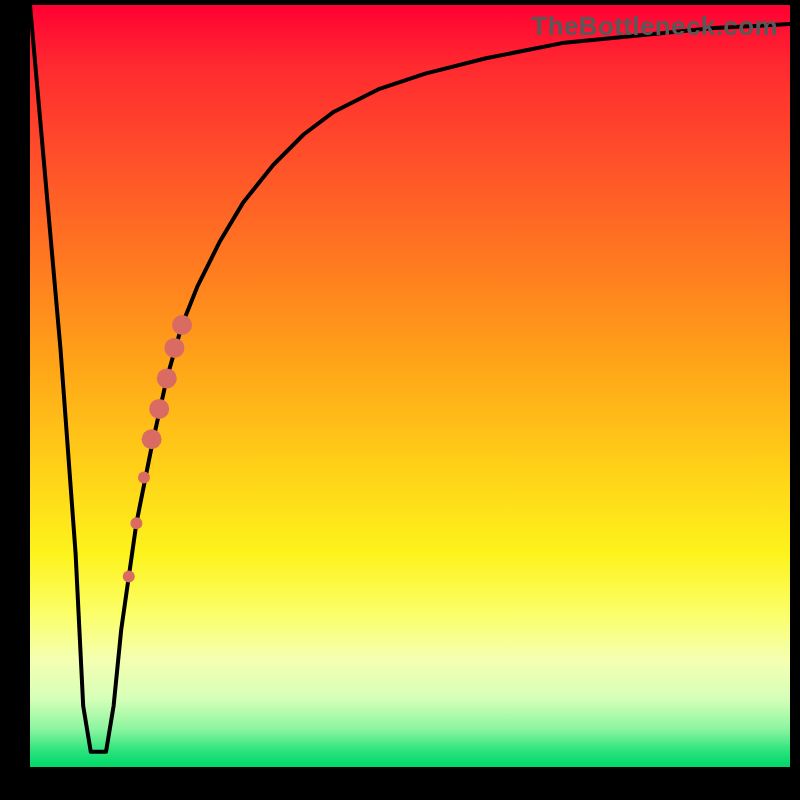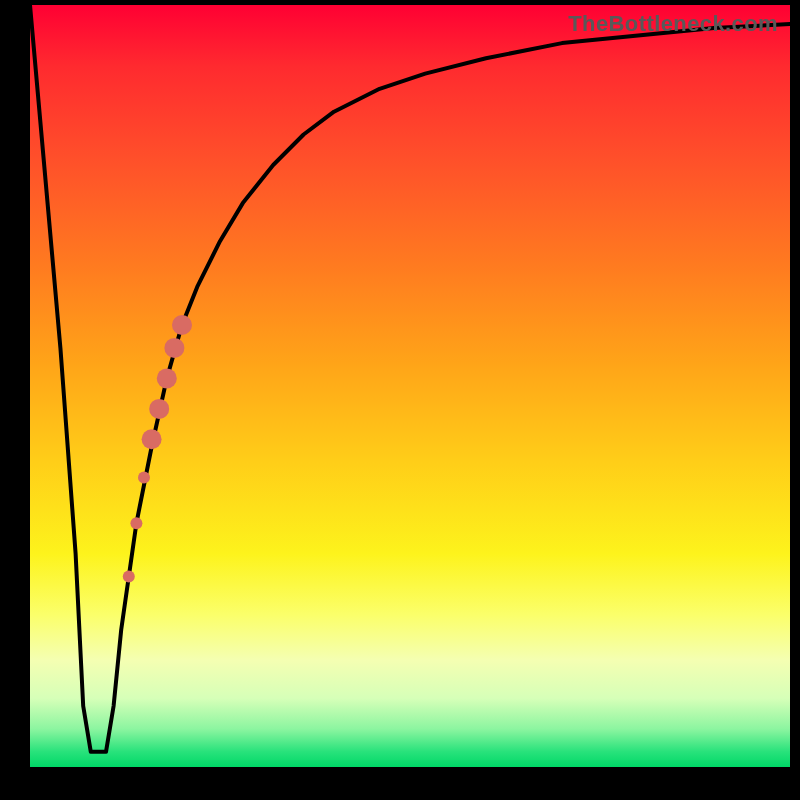--- a/index.html
+++ b/index.html
@@ -41,21 +41,21 @@
       #8cf5a0 95%,
       #28e27b 98%,
       #00d867 100%
     );
   }
   .brand {
     position: absolute;
     top: 6px;
     right: 12px;
     font-family: Arial, Helvetica, sans-serif;
-    font-size: 22px;
+    font-size: 26px;
     font-weight: 600;
     color: #595959;
     letter-spacing: 0.4px;
   }
   svg.curve {
     position: absolute;
     left: 0;
     top: 0;
     width: 100%;
     height: 100%;

